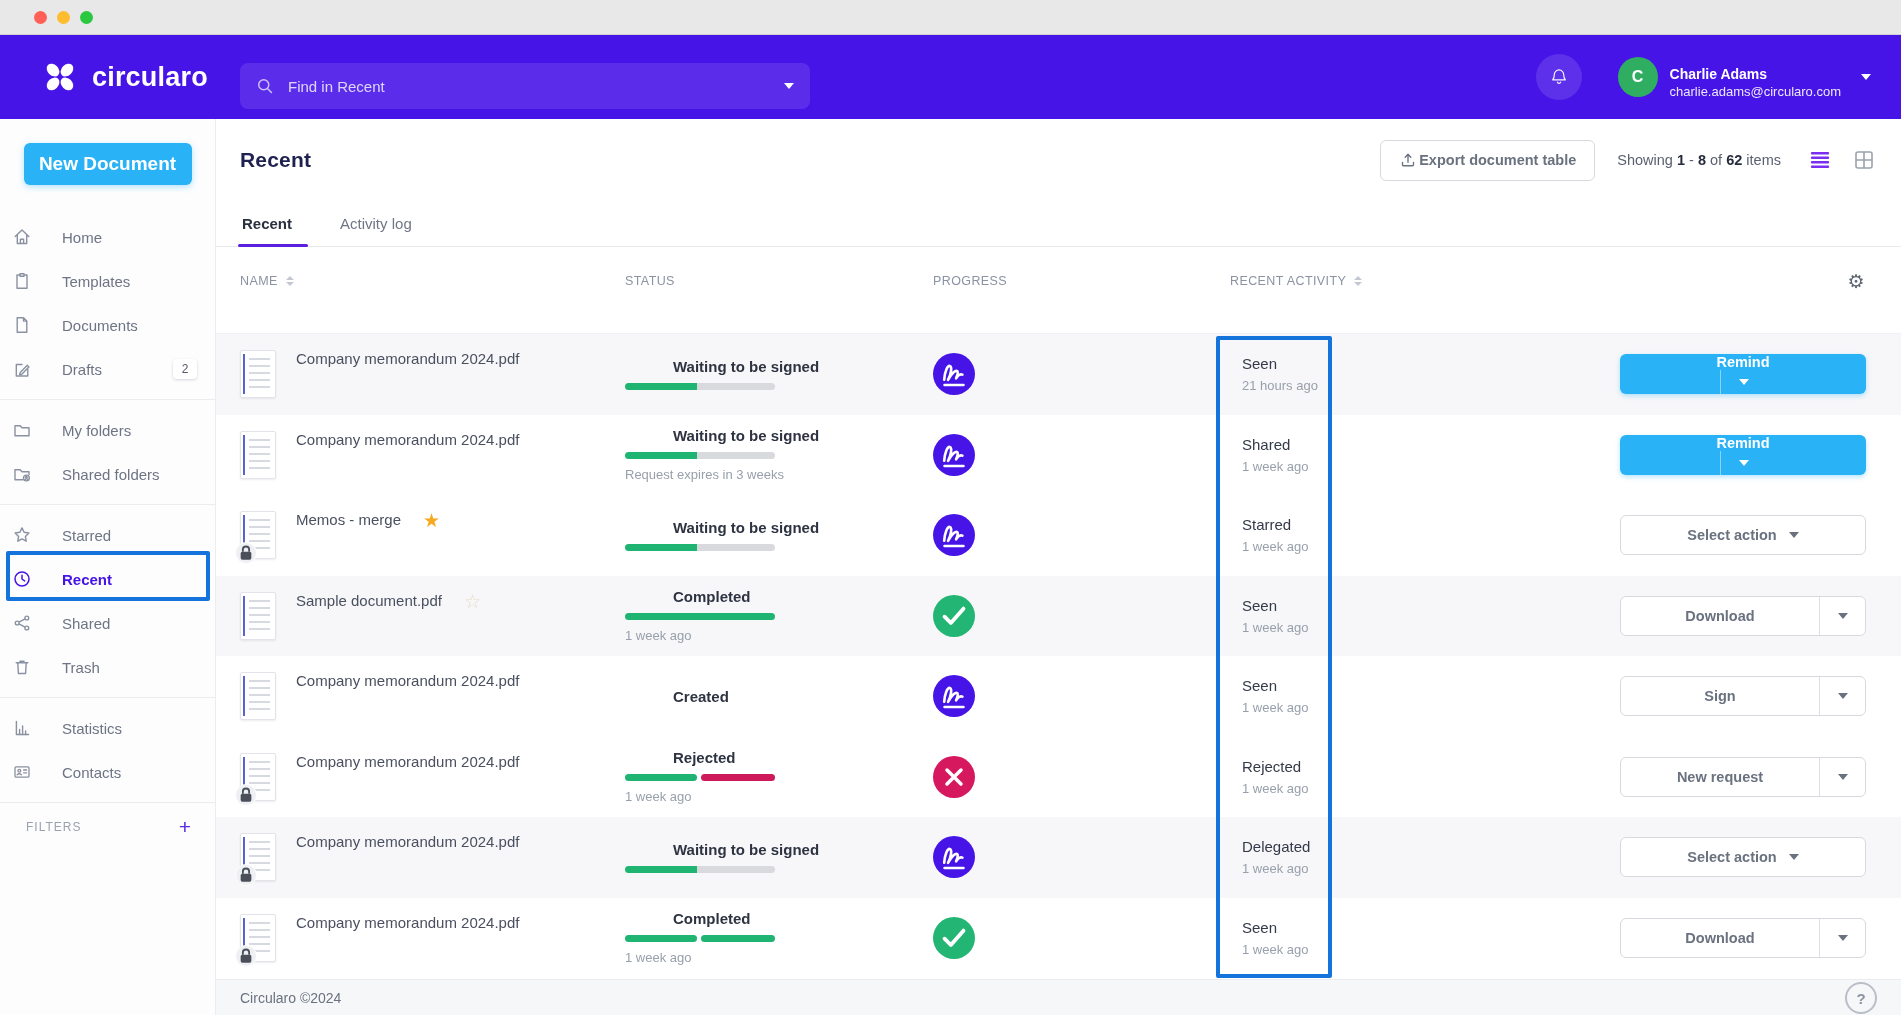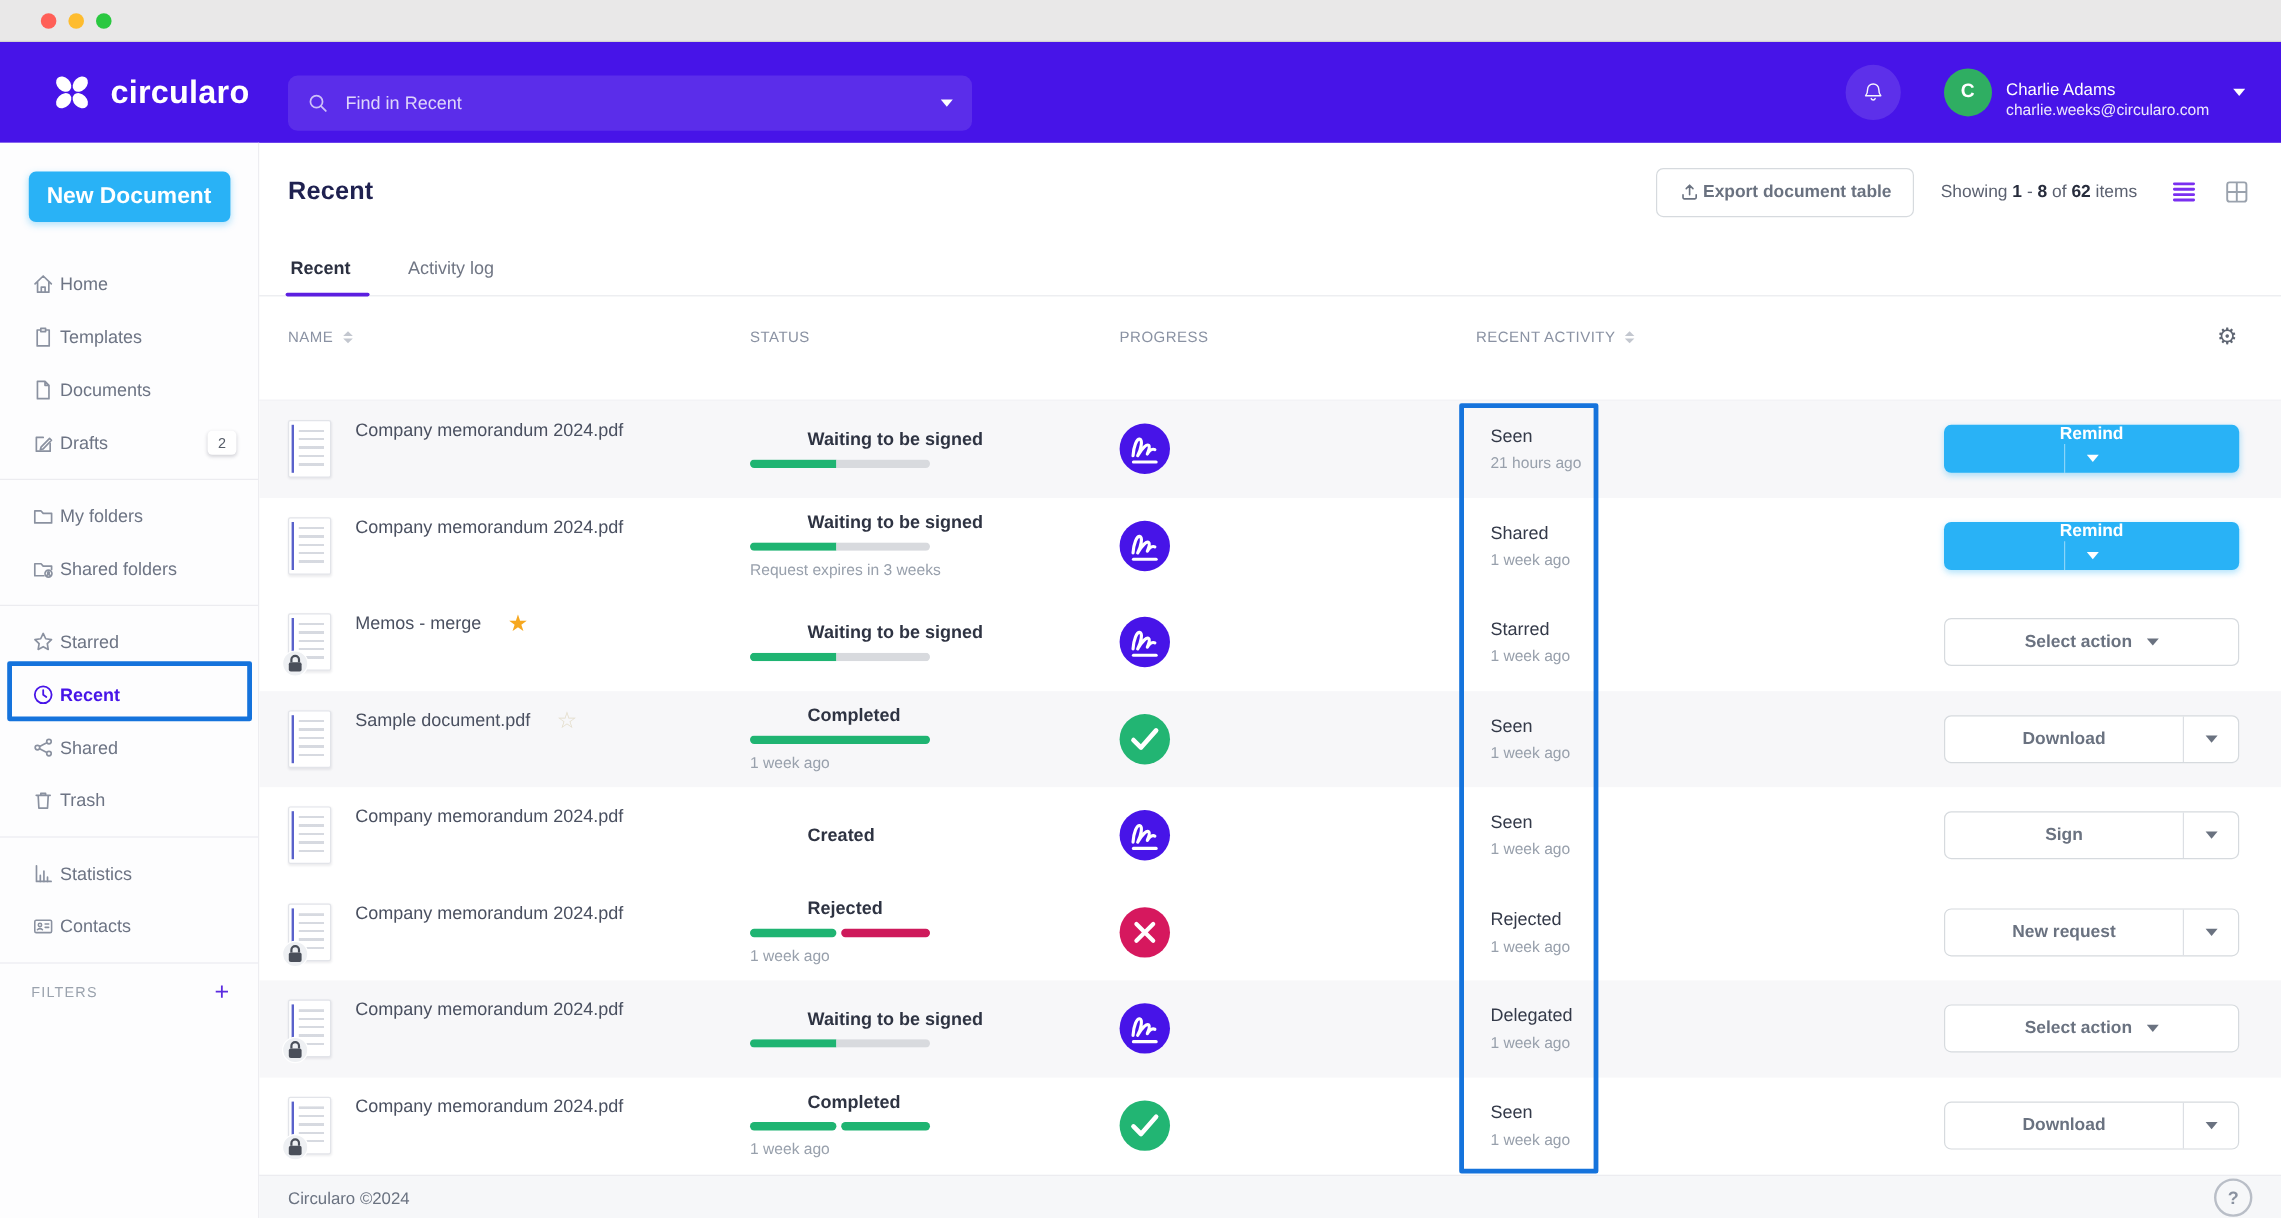--- a/index.html
+++ b/index.html
@@ -21,29 +21,29 @@
   .search input{flex:1;background:transparent;border:none;outline:none;color:#fff;font-size:15px;font-family:"Liberation Sans",sans-serif;}
   .search input::placeholder{color:rgba(255,255,255,.8);}
   .sicon{width:18px;height:18px;display:inline-flex;opacity:.7;}
   .caret{width:0;height:0;border-left:5px solid transparent;border-right:5px solid transparent;border-top:6px solid currentColor;display:inline-block;}
   .search .caret{color:#fff;}
   .header-right{margin-left:auto;display:flex;align-items:center;gap:36px;}
   .bellwrap{width:46px;height:46px;border-radius:50%;background:rgba(255,255,255,.12);display:flex;align-items:center;justify-content:center;cursor:pointer;}
   .user{display:flex;align-items:center;gap:12px;cursor:pointer;padding-right:6px;}
   .avatar{width:40px;height:40px;border-radius:50%;background:var(--avatar,#2fae62);color:#fff;font-size:16px;font-weight:700;display:flex;align-items:center;justify-content:center;}
   .usertext{display:flex;flex-direction:column;gap:2px;}
-  .uname{color:#fff;font-size:14px;font-weight:400;margin-top:10px;}
+  .uname{color:#fff;font-size:14px;font-weight:700;margin-top:10px;}
   .uemail{color:rgba(255,255,255,.9);font-size:13px;}
   .user .caret{color:#fff;margin-left:8px;}
   
   .shell{display:flex;height:897px;}
   .sidebar{width:216px;flex:none;background:#fdfdfe;border-right:1px solid #ededf1;box-sizing:border-box;padding-top:24px;overflow:hidden;}
   .newdoc{display:block;margin:0 auto;width:168px;height:42px;border:none;border-radius:6px;background:var(--primary,#29b2f6);color:#fff;font-size:19px;font-weight:700;font-family:"Liberation Sans",sans-serif;cursor:pointer;box-shadow:0 2px 6px rgba(41,178,246,.35);}
   .nav{margin-top:30px;}
-  .nav-item{height:44px;display:flex;align-items:center;padding-left:26px;gap:4px;cursor:pointer;color:#6d7484;}
+  .nav-item{height:44px;display:flex;align-items:center;padding-left:12px;gap:30px;cursor:pointer;color:#6d7484;}
   .nav-item .nicon{width:20px;height:20px;display:inline-flex;color:#8a91a0;}
   .nav-item .nlabel{font-size:15px;font-weight:500;}
   .nav-item.active{color:var(--purple,#4714e8);}
   .nav-item.active .nicon{color:var(--purple,#4714e8);}
   .nav-item.active .nlabel{font-weight:700;}
   .nbadge{margin-left:auto;margin-right:18px;min-width:14px;height:20px;padding:0 5px;background:#fff;border-radius:4px;box-shadow:0 1px 3px rgba(40,40,60,.18);font-size:12px;color:#555c68;display:flex;align-items:center;justify-content:center;}
   .ndivider{height:1px;background:#ececf0;margin:8px 0 8px 0;}
   .filters{margin-top:13px;padding:0 20px 0 26px;display:flex;align-items:center;justify-content:space-between;}
   .filters-label{font-size:12px;letter-spacing:1px;color:#9aa2ad;}
   .filters-add{background:none;border:none;color:#5b2be0;font-size:21px;font-weight:400;cursor:pointer;line-height:1;padding:0 4px;font-family:"Liberation Sans",sans-serif;}
@@ -156,21 +156,21 @@
         <svg viewBox="0 0 24 24" fill="none" stroke="rgba(255,255,255,.95)" stroke-width="1.3" stroke-linecap="round" stroke-linejoin="round">
             <path d="M12 4.3a5.1 5.1 0 0 0-5.1 5.1c0 3.4-1 4.8-1.8 5.7h13.8c-.8-.9-1.8-2.3-1.8-5.7A5.1 5.1 0 0 0 12 4.3Z"></path>
             <path d="M10.2 17.6a1.9 1.9 0 0 0 3.6 0"></path>
           </svg>
       </span>
     </div>
     <div class="user">
       <span class="avatar">C</span>
       <span class="usertext">
         <span class="uname">Charlie Adams</span>
-        <span class="uemail">charlie.weeks@circularo.com</span>
+        <span class="uemail">charlie.adams@circularo.com</span>
       </span>
       <span class="caret"></span>
     </div>
   </div>
 </div>
 
 <div class="shell">
   <aside class="sidebar">
     <button class="newdoc">New Document</button>
     <nav class="nav">

